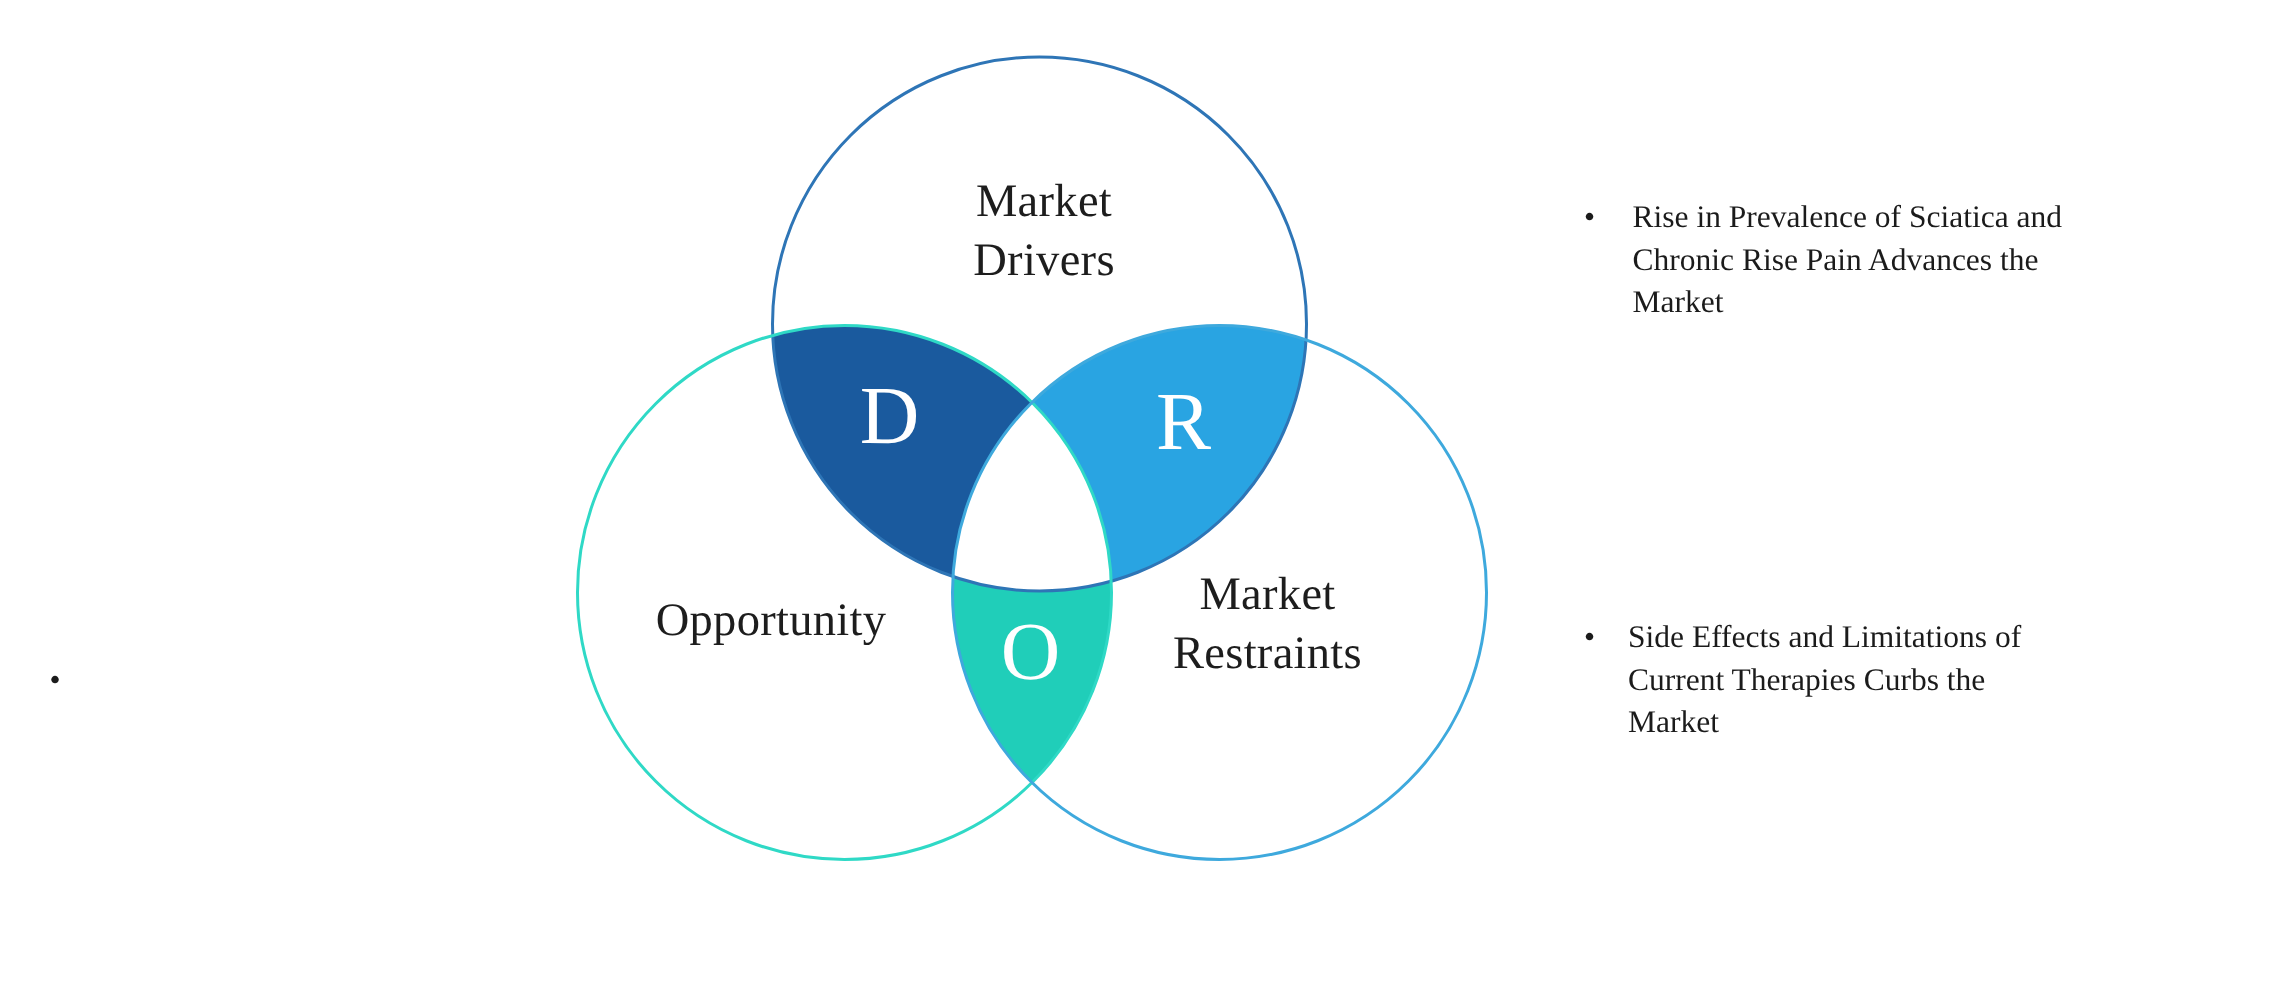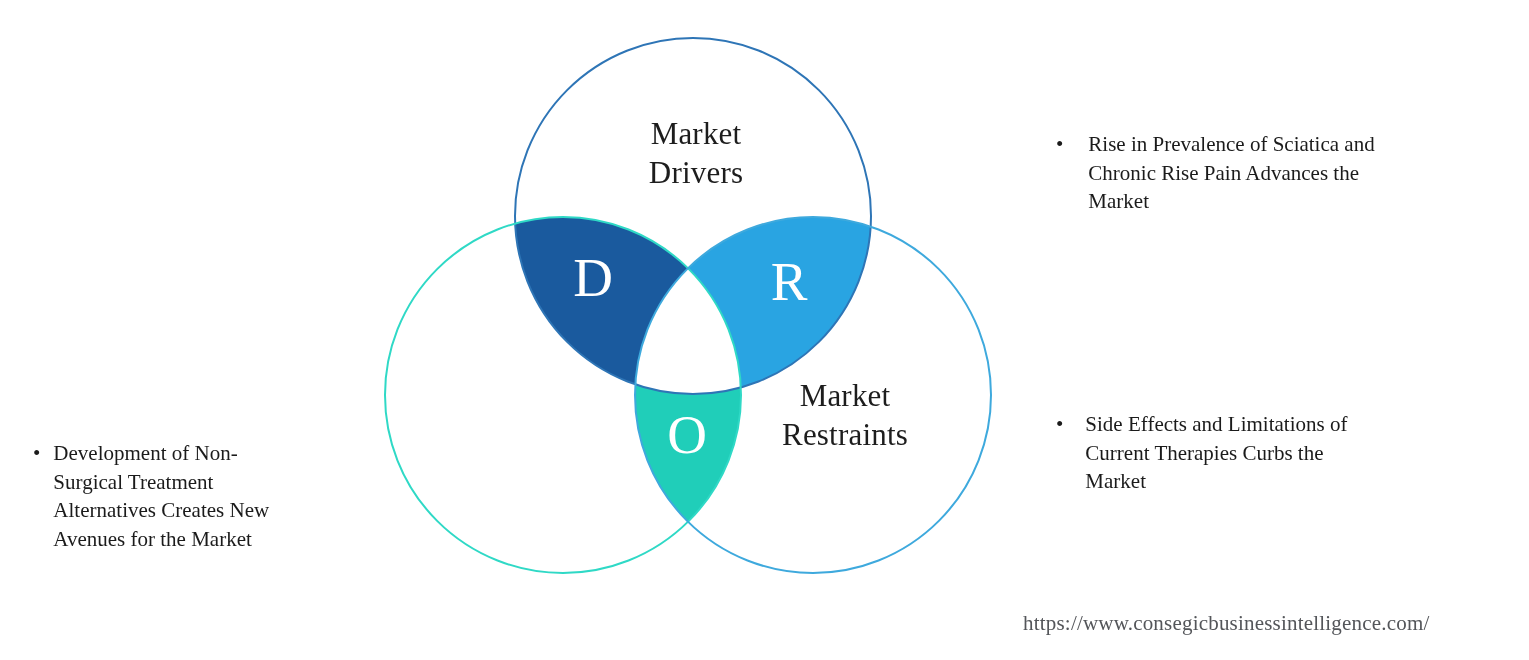--- a/index.html
+++ b/index.html
@@ -71,44 +71,40 @@
       </g>
     </g>
 
     <circle cx="693" cy="216" r="178" fill="none" stroke-width="2" stroke="#2E75B6"></circle>
     <circle cx="563" cy="395" r="178" fill="none" stroke-width="2" stroke="#2FD9C6"></circle>
     <circle cx="813" cy="395" r="178" fill="none" stroke-width="2" stroke="#3EA9DD"></circle>
   </svg>
 
   <div class="vlabel" style="left:696px; top:154px;">Market
 Drivers</div>
+  <div class="vlabel" style="left:514px; top:414px;">Opportunity</div>
   <div class="vlabel" style="left:845px; top:416px;">Market
 Restraints</div>
 
   <div class="letter" style="left:593px; top:277px;">D</div>
   <div class="letter" style="left:789px; top:281px;">R</div>
   <div class="letter" style="left:687px; top:434px;">O</div>
 
   <div class="bullet bullet-left">
     <span class="dot">•</span>
-    <span class="btxt">Development of Non-
-Surgical Treatment
-Alternatives Creates New
-Avenues for the Market</span>
   </div>
 
   <div class="bullet bullet-right-top">
     <span class="dot">•</span>
     <span class="btxt">Rise in Prevalence of Sciatica and
 Chronic Rise Pain Advances the
 Market</span>
   </div>
 
   <div class="bullet bullet-right-bottom">
     <span class="dot">•</span>
     <span class="btxt">Side Effects and Limitations of
 Current Therapies Curbs the
 Market</span>
   </div>
 
-  <div class="source-url">https://www.consegicbusinessintelligence.com/</div>
 
 </div>
 
 </body></html>

